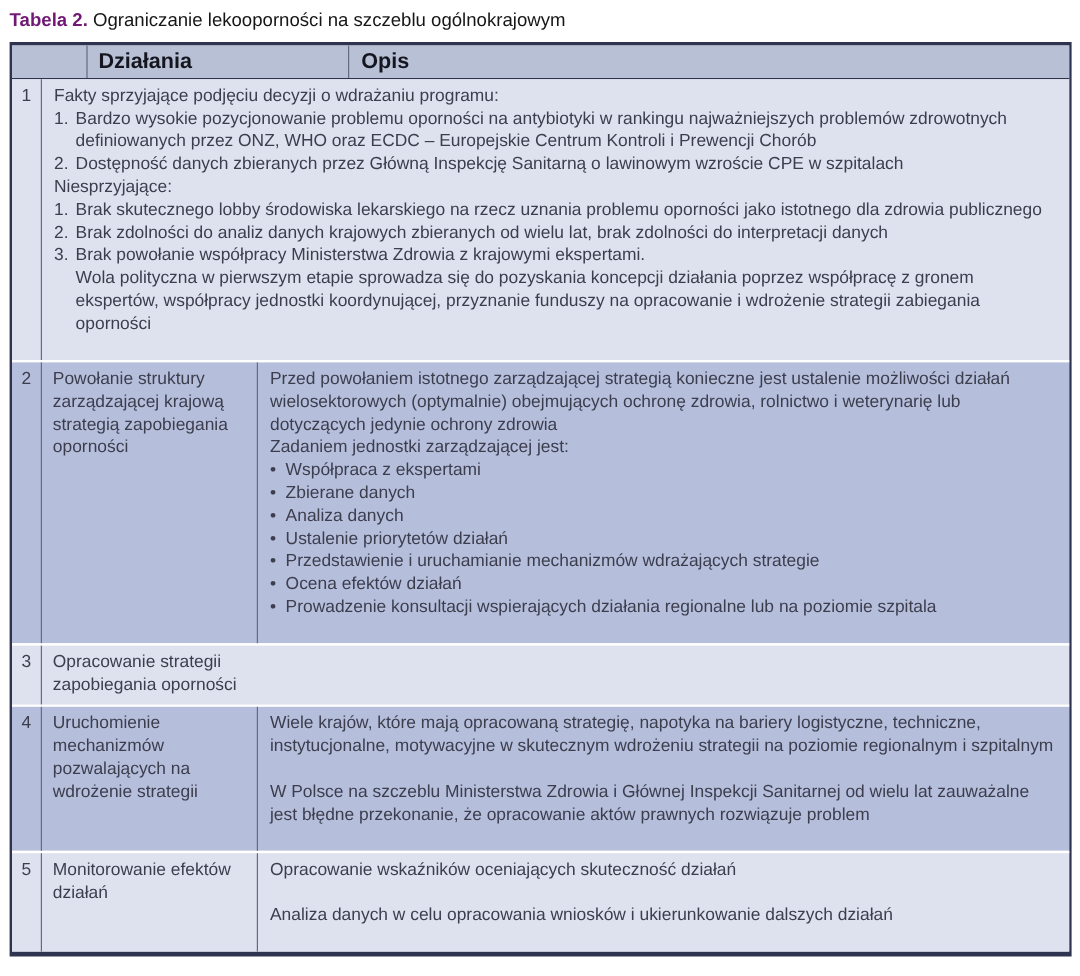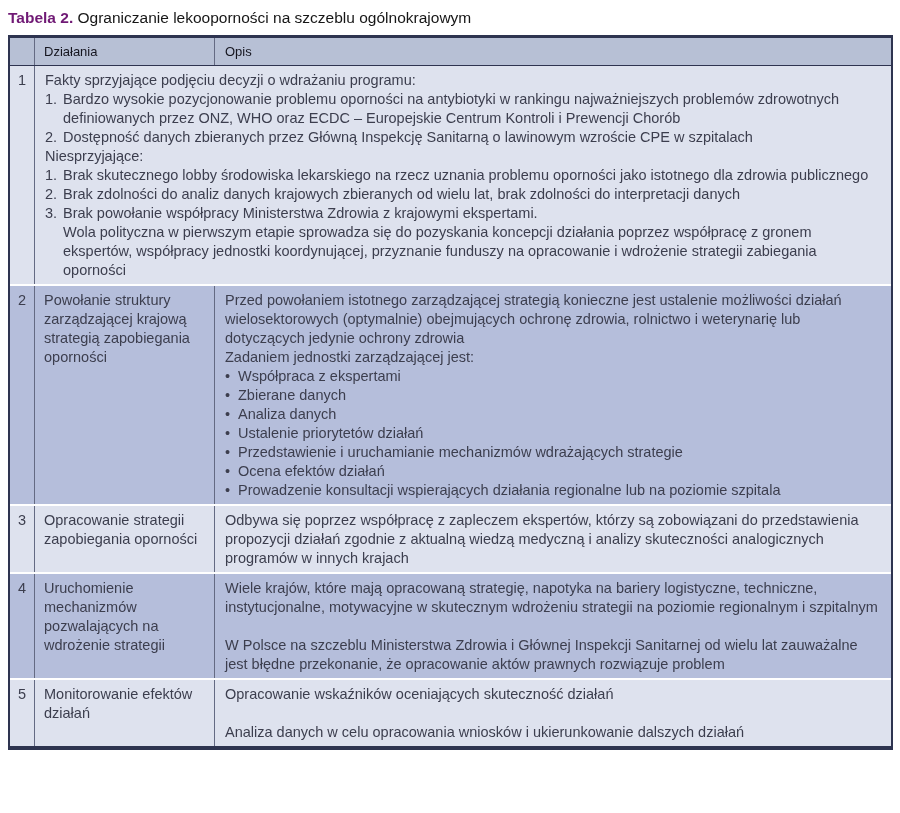--- a/index.html
+++ b/index.html
@@ -29,39 +29,40 @@
     width:885px;
     border:2px solid var(--border_dark);
     border-top-width:3px;
     border-bottom-width:4px;
     font-size:14.5px;line-height:19px;
   }
   .trow{display:flex;align-items:stretch;}
   .thead{
     background:var(--header_bg);
     color:var(--text_header);
-    font-weight:normal;font-size:13px;
+    font-weight:bold;font-size:18px;
     border-bottom:1px solid var(--border_dark);
+    gap:38px;
   }
   .tbody .trow{background:var(--row_light_bg);}
   .tbody .trow.dark{background:var(--row_dark_bg);}
   .tbody .trow + .trow{border-top:2px solid var(--separator_white);}
   .cell-num{
     width:24px;flex:none;text-align:center;
     padding:5px 2px 6px 2px;
   }
   .cell-action{
     width:180px;flex:none;
     border-left:1px solid var(--grid_line);
     padding:5px 8px 6px 9px;
   }
   .cell-desc{
     flex:1;min-width:0;
     border-left:1px solid var(--grid_line);
-    padding:5px 10px 4px 10px;
+    padding:5px 10px 20px 10px;
   }
   .thead .cell-num{padding:4px 2px;}
   .thead .cell-action{padding:4px 8px 4px 9px;}
   .thead .cell-desc{padding:4px 10px;}
   .blk-n{display:flex;}
   .blk-n .marker{flex:none;width:18px;}
   .blk-i{padding-left:18px;}
   .blk-b{display:flex;}
   .blk-b .marker{flex:none;width:13px;}
   .blk-b .btext{flex:1;min-width:0;}
@@ -146,23 +147,20 @@
             <div class="blk blk-b">
               <span class="marker">•</span>
               <span class="btext">Prowadzenie konsultacji wspierających działania regionalne lub na poziomie szpitala</span>
             </div>
           </div>
   </div>
 
   <div class="trow">
     <div class="cell-num">3</div>
     <div class="cell-action">Opracowanie strategii zapobiegania oporności</div>
-    <div class="cell-desc">
-            <div class="blk blk-p">Odbywa się poprzez współpracę z zapleczem ekspertów, którzy są zobowiązani do przedstawienia propozycji działań zgodnie z aktualną wiedzą medyczną i analizy skuteczności analogicznych programów w innych krajach</div>
-          </div>
   </div>
 
   <div class="trow dark">
     <div class="cell-num">4</div>
     <div class="cell-action">Uruchomienie mechanizmów pozwalających na wdrożenie strategii</div>
     <div class="cell-desc">
             <div class="blk blk-p">Wiele krajów, które mają opracowaną strategię, napotyka na bariery logistyczne, techniczne, instytucjonalne, motywacyjne w skutecznym wdrożeniu strategii na poziomie regionalnym i szpitalnym</div>
             <div class="blk blk-g"></div>
             <div class="blk blk-p">W Polsce na szczeblu Ministerstwa Zdrowia i Głównej Inspekcji Sanitarnej od wielu lat zauważalne jest błędne przekonanie, że opracowanie aktów prawnych rozwiązuje problem</div>
           </div>

